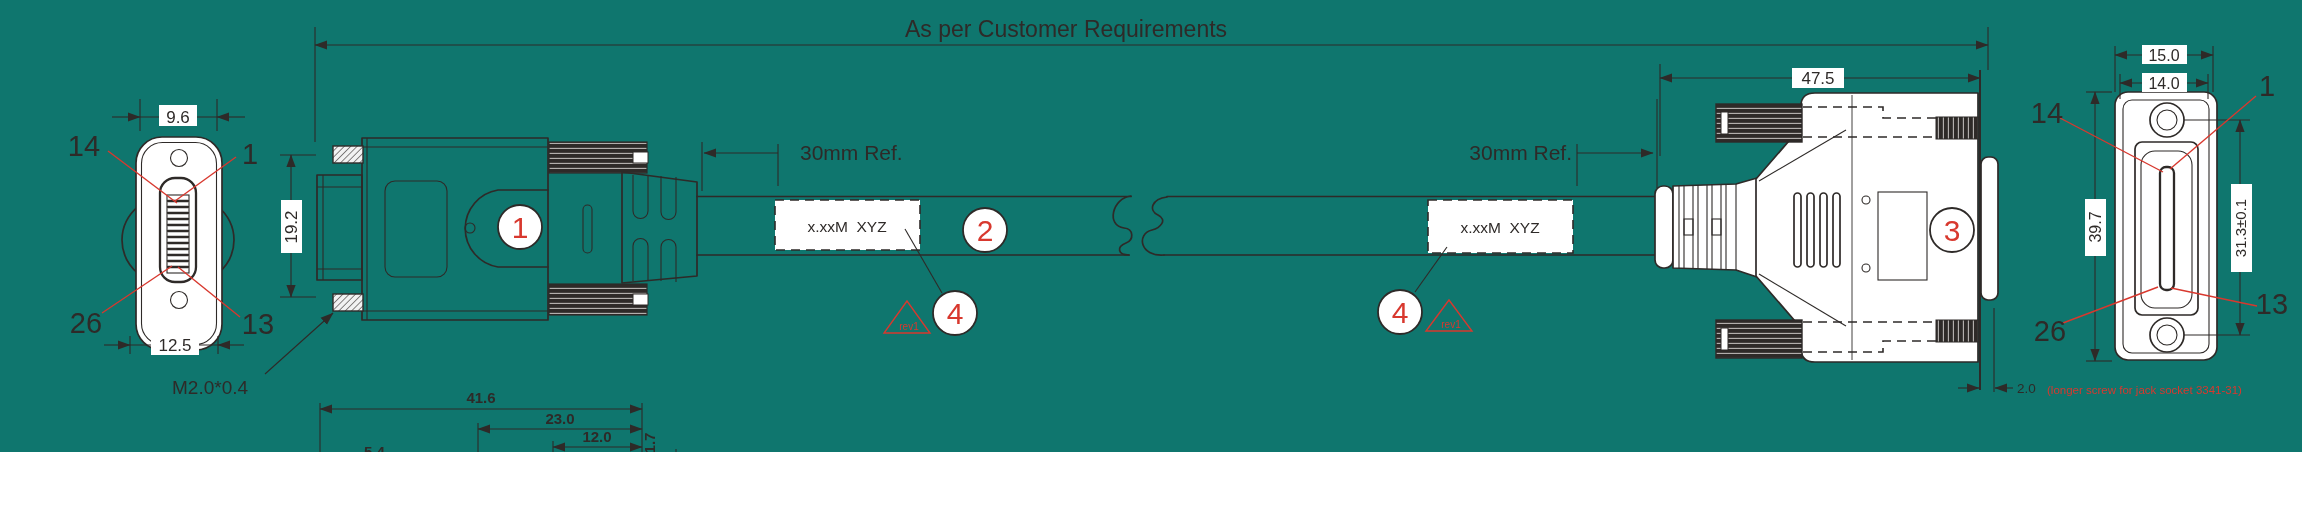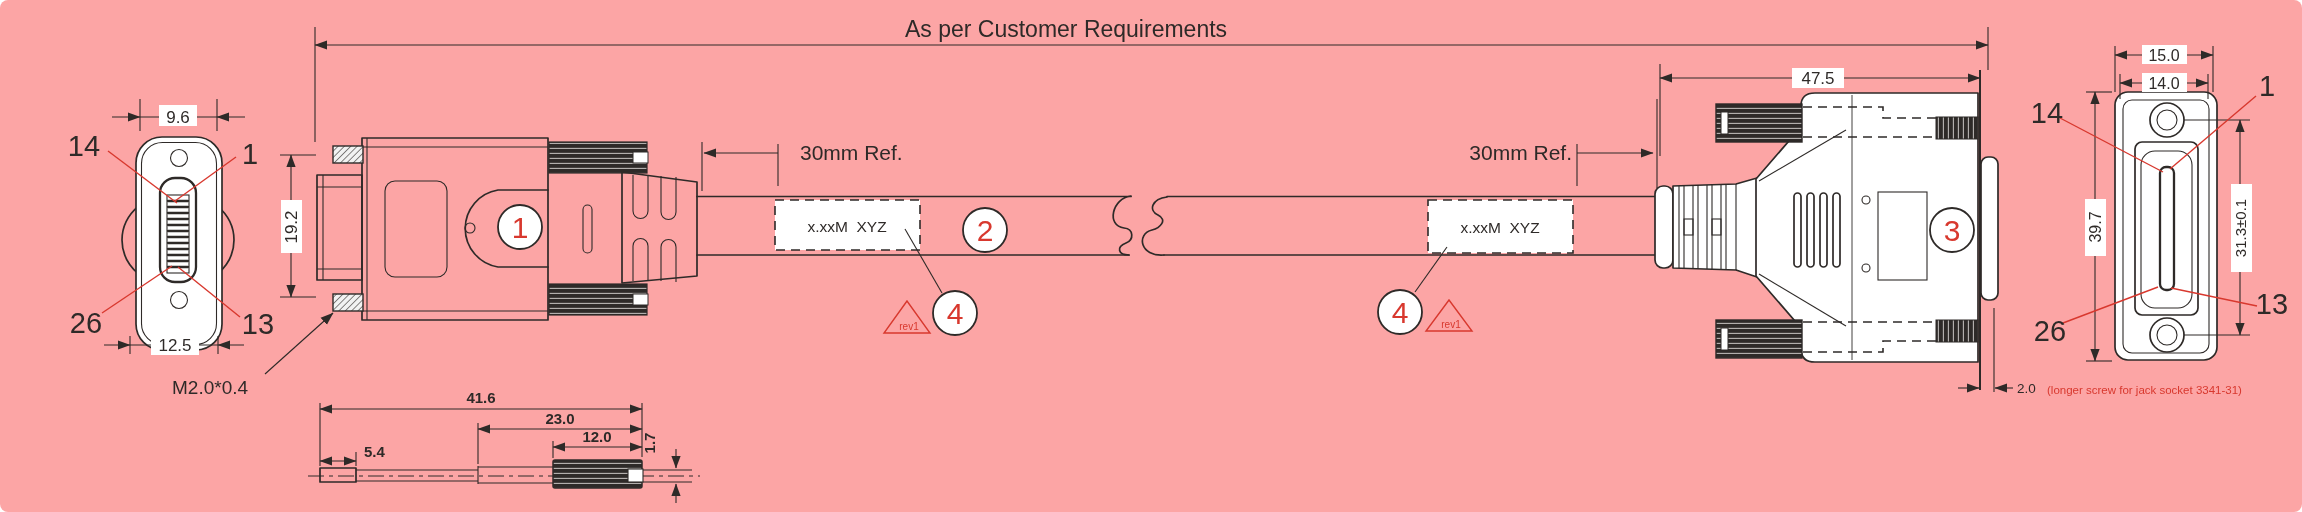--- a/index.html
+++ b/index.html
@@ -1,17 +1,17 @@
 <!DOCTYPE html>
 <html><head>
 <meta charset="utf-8">
 <style>
   html,body{margin:0;padding:0;background:#ffffff;}
-  .stage{position:relative;width:2302px;height:512px;background:#fca5a5;overflow:hidden;
-         font-family:"Liberation Sans", sans-serif;border-radius:8px;}
+  .stage{position:relative;width:2302px;height:452px;background:#0f766e;overflow:hidden;
+         font-family:"Liberation Sans", sans-serif;}
   svg{display:block}
   .ln{stroke:#2e2a28;fill:none;stroke-width:1.7;stroke-linecap:round;stroke-linejoin:round;}
   .ln2{stroke:#2e2a28;fill:none;stroke-width:2.3;stroke-linecap:round;stroke-linejoin:round;}
   .thin{stroke:#2e2a28;fill:none;stroke-width:1.1;stroke-linecap:butt;}
   .dim{stroke:#2e2a28;fill:none;stroke-width:1.1;}
   .dash{stroke:#2e2a28;fill:none;stroke-width:1.6;stroke-dasharray:9 6;}
   .cdash{stroke:#2e2a28;fill:none;stroke-width:1;stroke-dasharray:16 5 4 5;}
   .wfill{fill:#ffffff;}
   .redln{stroke:#d8382e;fill:none;stroke-width:1.4;}
   .t{fill:#2e2a28;font-family:"Liberation Sans", sans-serif;}

